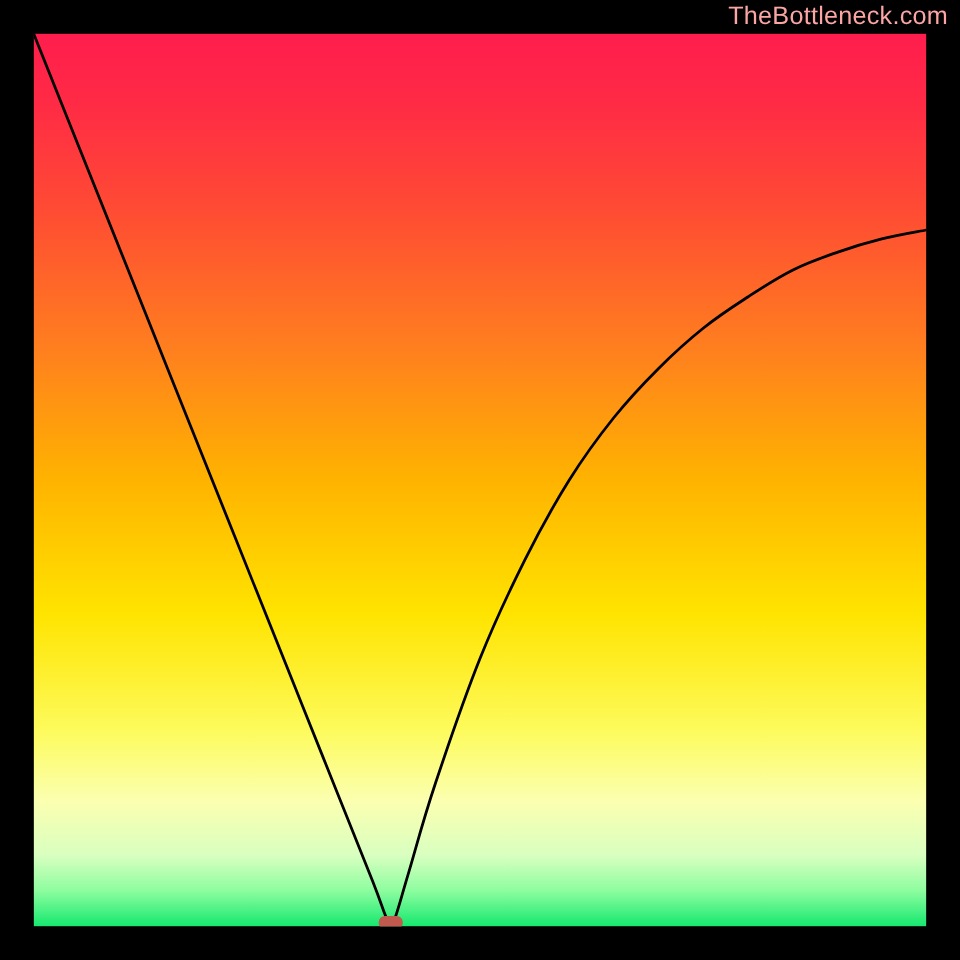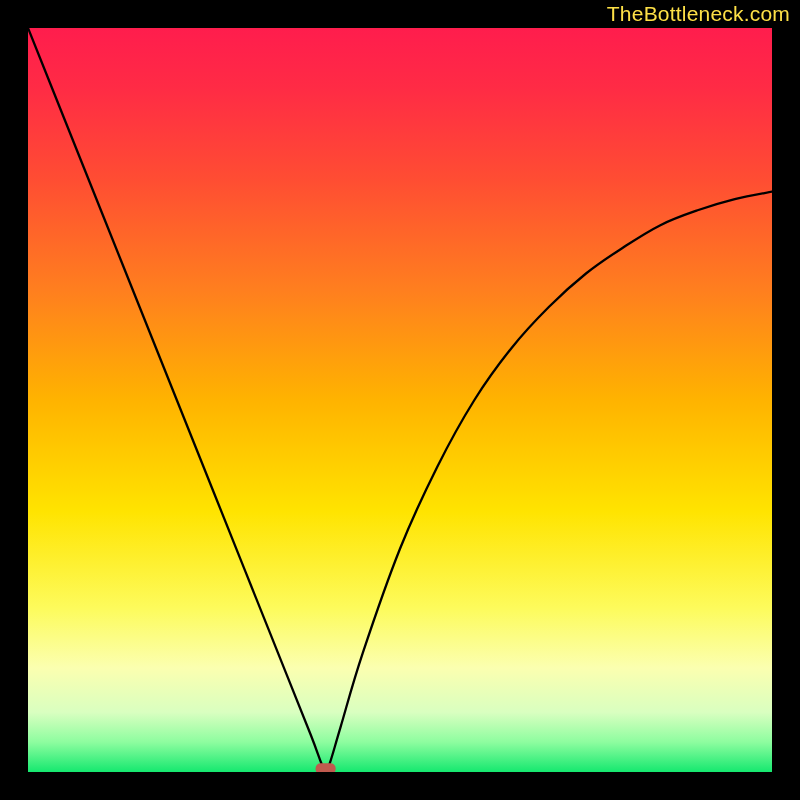--- a/index.html
+++ b/index.html
@@ -14,21 +14,21 @@
   .frame {
     width: 800px;
     height: 800px;
     background: #000;
     position: relative;
   }
   .watermark {
     position: absolute;
     top: 2px;
     right: 10px;
-    color: #fde047;
+    color: #fca5a5;
     font-size: 21px;
     font-weight: 400;
     letter-spacing: 0.2px;
     z-index: 5;
   }
   .plot-wrap {
     position: absolute;
     left: 28px;
     top: 28px;
     width: 744px;

